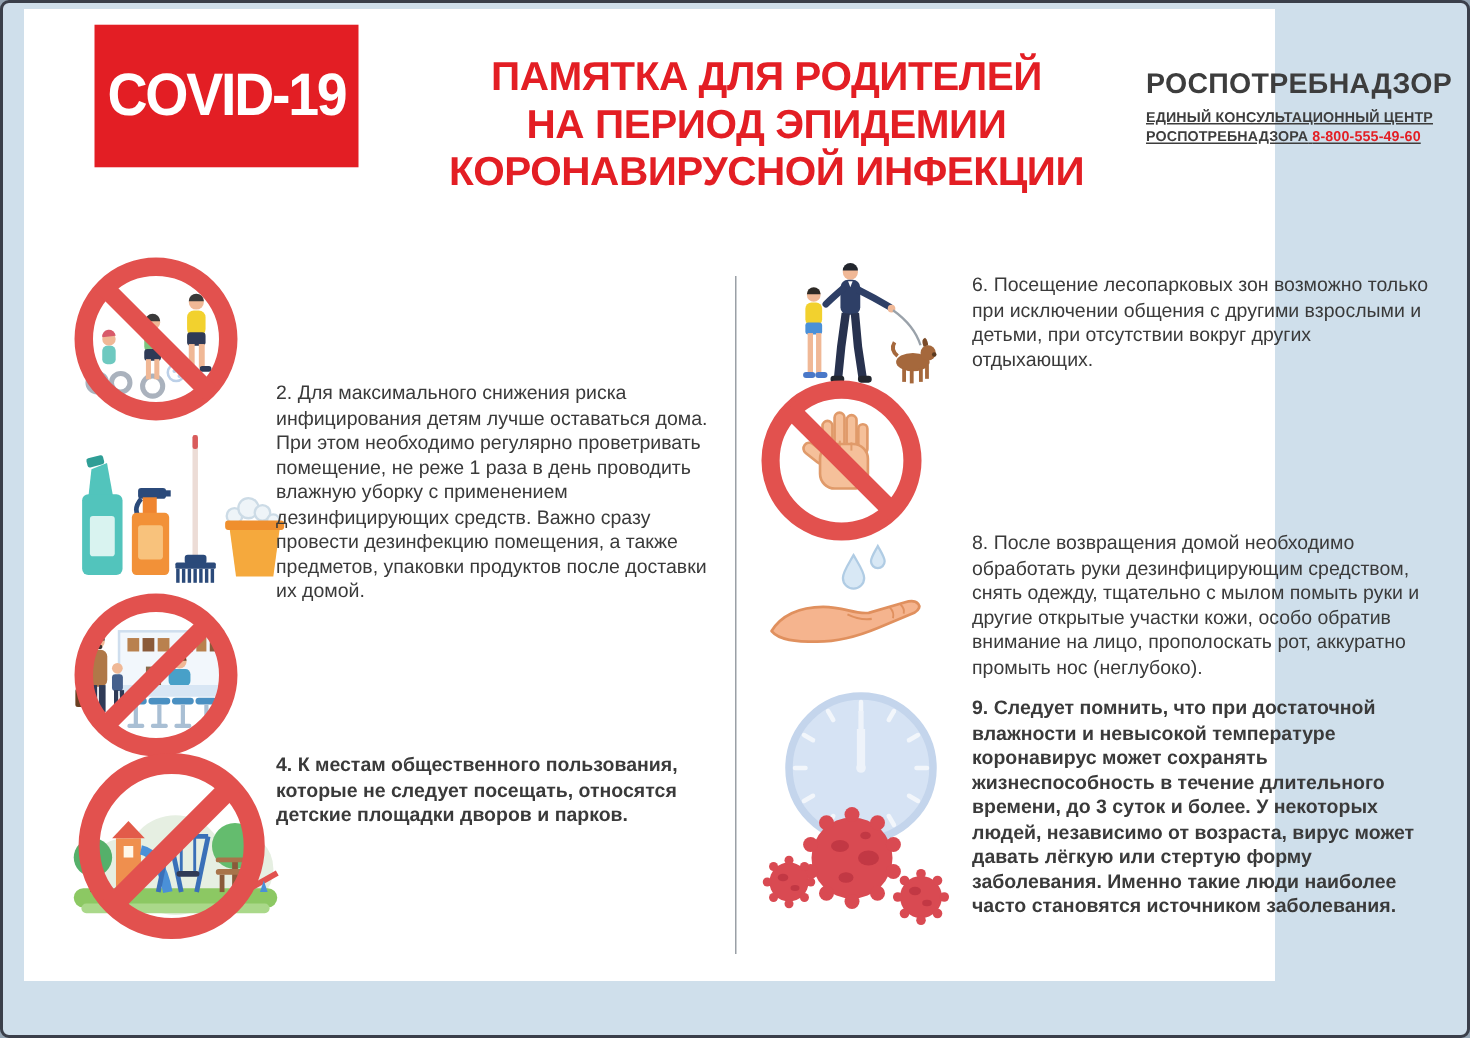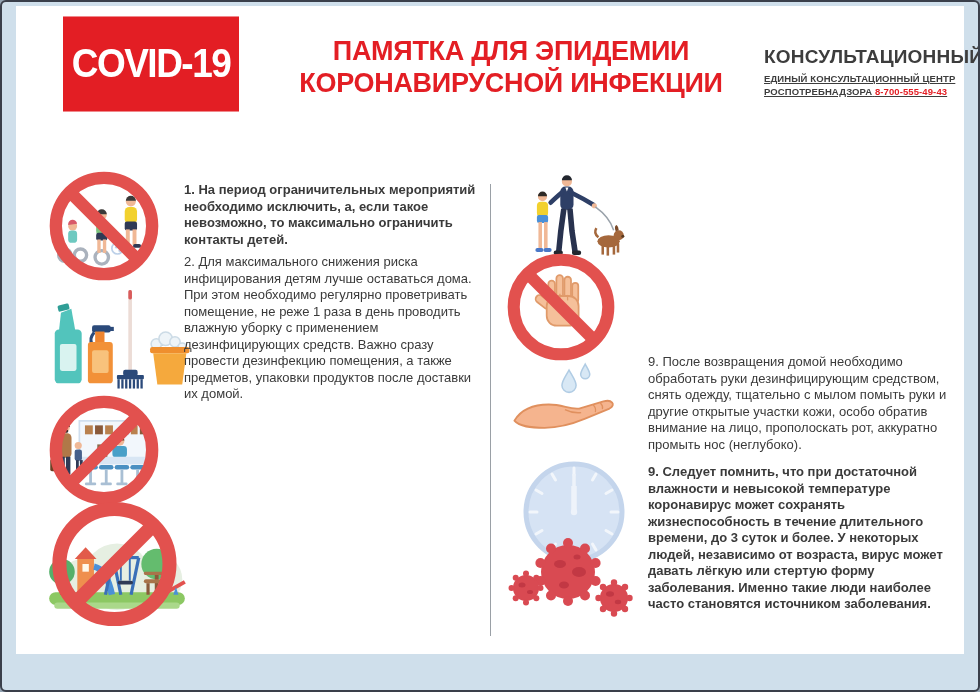--- a/index.html
+++ b/index.html
@@ -1,21 +1,21 @@
 <!DOCTYPE html>
 <html><head>
 <meta charset="utf-8">
 <style>
   html,body{margin:0;padding:0;background:#93a3b2;}
   .canvas{
     position:relative;width:980px;height:692px;box-sizing:border-box;
     background:#cfdfeb;border:2px solid #3a3f4a;border-radius:6px;overflow:hidden;
     font-family:"Liberation Sans",sans-serif;
   }
-  .page{position:absolute;left:14px;top:4px;width:948px;height:648px;background:#ffffff;}
+  .page{position:absolute;left:14px;top:4px;width:812px;height:648px;background:#ffffff;padding-left:22px;}
   .covid-badge{
     position:absolute;left:47px;top:14px;width:176px;height:88px;background:#e31e24;
     color:#fff;display:flex;align-items:center;justify-content:center;
     font-weight:bold;font-size:37px;letter-spacing:-1.5px;transform:scaleY(1.08);
   }
   .title{
     position:absolute;left:255px;top:30px;width:480px;text-align:center;
     color:#e31e24;font-weight:bold;font-size:27px;line-height:1.17;letter-spacing:-0.3px;
   }
   .agency{position:absolute;left:748px;top:40px;width:205px;}
@@ -28,29 +28,30 @@
   .divider{position:absolute;left:474px;top:178px;width:1px;height:452px;background:#9aa0a6;}
 </style>
 </head>
 <body>
 
 <div class="canvas">
   <div class="page">
 
     <div class="covid-badge">COVID-19</div>
     <div class="title">
-      <div>ПАМЯТКА ДЛЯ ЭПИДЕМИИ</div>
+      <div>ПАМЯТКА ДЛЯ РОДИТЕЛЕЙ</div>
+      <div>НА ПЕРИОД ЭПИДЕМИИ</div>
       <div>КОРОНАВИРУСНОЙ ИНФЕКЦИИ</div>
     </div>
     <div class="agency">
-      <div class="agency-name">КОНСУЛЬТАЦИОННЫЙ</div>
+      <div class="agency-name">РОСПОТРЕБНАДЗОР</div>
       <div class="agency-sub">
         <span>ЕДИНЫЙ КОНСУЛЬТАЦИОННЫЙ ЦЕНТР</span><br>
         <span>РОСПОТРЕБНАДЗОРА</span>
-        <span class="agency-phone">8-700-555-49-43</span>
+        <span class="agency-phone">8-800-555-49-60</span>
       </div>
     </div>
 
     <div class="divider"></div>
 
     <svg class="icon" style="left:32px;top:164px" width="112" height="112" viewBox="0 0 100 100">
       <circle cx="15" cy="76" r="5.5" fill="none" stroke="#aab2bd" stroke-width="3"></circle>
       <circle cx="29" cy="76" r="5.5" fill="none" stroke="#aab2bd" stroke-width="3"></circle>
       <circle cx="22" cy="50" r="4" fill="#f0b896"></circle>
       <path d="M18,49 a4,4 0 0 1 8,-1 Z" fill="#d85a6a"></path>
@@ -69,21 +70,20 @@
       <rect x="69.5" y="53" width="3.5" height="14" fill="#f0b896"></rect>
       <rect x="75.5" y="53" width="3.5" height="14" fill="#f0b896"></rect>
       <rect x="67" y="66" width="7" height="3.5" rx="1.5" fill="#2f3a56"></rect>
       <rect x="76" y="66" width="7" height="3.5" rx="1.5" fill="#2f3a56"></rect>
       <circle cx="62" cy="70" r="5" fill="#ffffff" stroke="#bcd0e8" stroke-width="1.5"></circle>
       <circle cx="61" cy="69" r="1.2" fill="#bcd0e8"></circle>
         <circle cx="64" cy="72" r="1.2" fill="#bcd0e8"></circle>
       <circle cx="50" cy="50" r="43" fill="none" stroke="#e2514e" stroke-width="11"></circle>
       <rect x="44.5" y="5" width="11" height="90" transform="rotate(-45 50 50)" fill="#e2514e"></rect>
     </svg>
-    <div class="item-text bold" style="left:168px;top:176px;width:298px">1. На период ограничительных мероприятий необходимо исключить, а, если такое невозможно, то максимально ограничить контакты детей.</div>
 
     <svg class="icon" style="left:30px;top:282px" width="146" height="114" viewBox="0 0 140 110">
       <polygon points="14,24 24,20 28,42 12,42" fill="#52c4bc"></polygon>
       <rect x="11" y="16" width="11" height="6" rx="1.5" fill="#2f9e96" transform="rotate(-14 16 19)"></rect>
       <rect x="8" y="40" width="26" height="52" rx="4" fill="#52c4bc"></rect>
       <rect x="13" y="54" width="16" height="26" rx="2" fill="#d9f3f0"></rect>
       <rect x="44" y="36" width="18" height="7" rx="2" fill="#2b4a7a"></rect>
       <rect x="58" y="37.5" width="7" height="4" fill="#2b4a7a"></rect>
       <path d="M46,43 q-5,6 -2,11" stroke="#2b4a7a" stroke-width="3" fill="none"></path>
       <rect x="47" y="42" width="9" height="12" fill="#ef8530"></rect>
@@ -177,20 +177,21 @@
       <rect x="55.5" y="63" width="12" height="3" rx="1.5" fill="#2f3a56"></rect>
       <rect x="76" y="56" width="17" height="2.5" rx="1" fill="#a8744a"></rect>
       <rect x="76" y="62" width="17" height="3" rx="1.5" fill="#a8744a"></rect>
       <rect x="78" y="65" width="2.5" height="9" fill="#8a5a3a"></rect>
         <rect x="88.5" y="65" width="2.5" height="9" fill="#8a5a3a"></rect>
       <line x1="94" y1="72" x2="108" y2="64" stroke="#e2514e" stroke-width="3"></line>
       <polygon points="99,74 103,74 101,68" fill="#4a90d8"></polygon>
       <circle cx="53" cy="50" r="43" fill="none" stroke="#e2514e" stroke-width="11"></circle>
       <rect x="47.5" y="5" width="11" height="90" transform="rotate(45 53 50)" fill="#e2514e"></rect>
     </svg>
+    <div class="item-text bold" style="left:168px;top:496px;width:298px">4. К местам общественного пользования, которые не следует посещать, относятся детские площадки дворов и парков.</div>
 
 
     <svg class="icon" style="left:496px;top:166px" width="122" height="94" viewBox="0 0 120 92">
       <circle cx="54" cy="9" r="5" fill="#f0b896"></circle>
       <path d="M49,8 a5,5 0 0 1 10,0 Z" fill="#22262e"></path>
       <rect x="47.5" y="14" width="13" height="23" rx="5" fill="#2e3f66"></rect>
       <polygon points="52.5,15 55.5,15 54,19" fill="#ffffff"></polygon>
       <path d="M58,20 Q70,26 80,32" stroke="#2e3f66" stroke-width="4.5" fill="none" stroke-linecap="round"></path>
       <circle cx="81" cy="33" r="2.5" fill="#f0b896"></circle>
       <path d="M49,20 Q42,26 38,30" stroke="#2e3f66" stroke-width="4.5" fill="none" stroke-linecap="round"></path>
@@ -210,20 +211,21 @@
       <path d="M85,64 q-5,-4 -2,-9" stroke="#a5683c" stroke-width="2.5" fill="none"></path>
       <ellipse cx="95" cy="68" rx="11" ry="6" fill="#a5683c"></ellipse>
       <circle cx="105" cy="62" r="5" fill="#a5683c"></circle>
       <path d="M102,58 q-2,-5 1,-6 q2,2 2,5 Z" fill="#7a4a28"></path>
       <circle cx="109" cy="63" r="1.5" fill="#5a3a20"></circle>
       <rect x="88" y="72" width="2.5" height="9" fill="#a5683c"></rect>
         <rect x="93" y="73" width="2.5" height="9" fill="#a5683c"></rect>
       <rect x="99" y="72" width="2.5" height="9" fill="#a5683c"></rect>
         <rect x="103" y="70" width="2.5" height="9" fill="#a5683c"></rect>
     </svg>
+    <div class="item-text" style="left:632px;top:176px;width:304px">6. Посещение лесопарковых зон возможно только при исключении общения с другими взрослыми и детьми, при отсутствии вокруг других отдыхающих.</div>
 
     <svg class="icon" style="left:490px;top:246px" width="110" height="110" viewBox="0 0 100 100">
       <g fill="#f5c09a" stroke="#e09a6a" stroke-width="1.6">
         <rect x="26" y="42" width="16" height="7" rx="3.5" transform="rotate(38 34 45.5)"></rect>
         <rect x="38.5" y="26" width="6" height="20" rx="3"></rect>
         <rect x="45.8" y="21" width="6" height="25" rx="3"></rect>
         <rect x="53.1" y="22.5" width="6" height="23.5" rx="3"></rect>
         <rect x="60.2" y="28" width="5.5" height="18" rx="2.75"></rect>
         <rect x="37" y="40" width="29" height="27" rx="9"></rect>
       </g>
@@ -234,21 +236,21 @@
     </svg>
 
     <svg class="icon" style="left:490px;top:354px" width="122" height="86" viewBox="0 0 120 85">
       <path d="M62,10 C58,17 55,21 55,25 a7,7 0 0 0 14,0 C69,21 66,17 62,10 Z" fill="#d8e8f5" stroke="#b0cce4" stroke-width="1.5"></path>
       <path d="M78,4 C75.5,8.5 73.5,11.5 73.5,14 a4.5,4.5 0 0 0 9,0 C82.5,11.5 80.5,8.5 78,4 Z" fill="#d8e8f5" stroke="#b0cce4" stroke-width="1.5"></path>
       <path d="M8,60 C14,50 26,44 42,44 C56,44 62,49 72,48 L96,41 C104,38.5 109,44 102,48 L78,58 C66,63 52,67 38,67 C24,67 13,66 8,60 Z" fill="#f5b48e" stroke="#e0905e" stroke-width="1.8" stroke-linejoin="round"></path>
       <path d="M58,49 q8,4 16,3" stroke="#e0905e" stroke-width="1.4" fill="none"></path>
       <path d="M86,44.5 q3,3 2,7" stroke="#e0905e" stroke-width="1.2" fill="none"></path>
       <path d="M93,42.5 q3,3 2,6" stroke="#e0905e" stroke-width="1.2" fill="none"></path>
     </svg>
-    <div class="item-text" style="left:632px;top:348px;width:304px">9. После возвращения домой необходимо обработать руки дезинфицирующим средством, снять одежду, тщательно с мылом помыть руки и другие открытые участки кожи, особо обратив внимание на лицо, прополоскать рот, аккуратно промыть нос (неглубоко).</div>
+    <div class="item-text" style="left:632px;top:348px;width:304px">8. После возвращения домой необходимо обработать руки дезинфицирующим средством, снять одежду, тщательно с мылом помыть руки и другие открытые участки кожи, особо обратив внимание на лицо, прополоскать рот, аккуратно промыть нос (неглубоко).</div>
 
     <svg class="icon" style="left:486px;top:442px" width="140" height="180" viewBox="0 0 140 180">
       <circle cx="72" cy="64" r="48" fill="#d6e3f4"></circle>
       <circle cx="72" cy="64" r="48" fill="none" stroke="#c4d5ec" stroke-width="5"></circle>
       <g stroke="#f2f6fb" stroke-width="3" stroke-linecap="round">
         <line x1="72" y1="20" x2="72" y2="27"></line>
           <line x1="94" y1="26" x2="90.5" y2="32"></line>
         <line x1="110" y1="42" x2="104" y2="45.5"></line>
           <line x1="116" y1="64" x2="109" y2="64"></line>
         <line x1="110" y1="86" x2="104" y2="82.5"></line>

